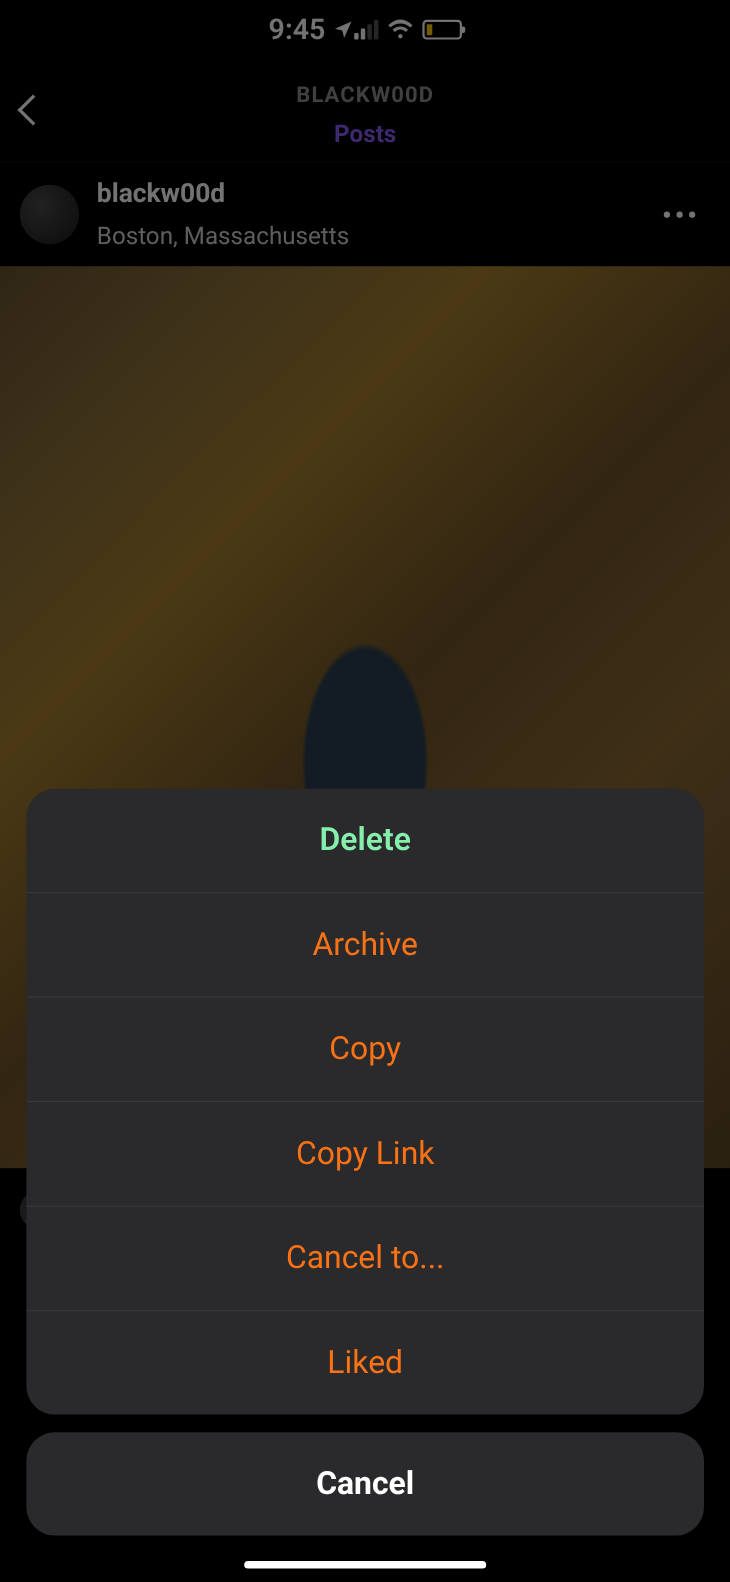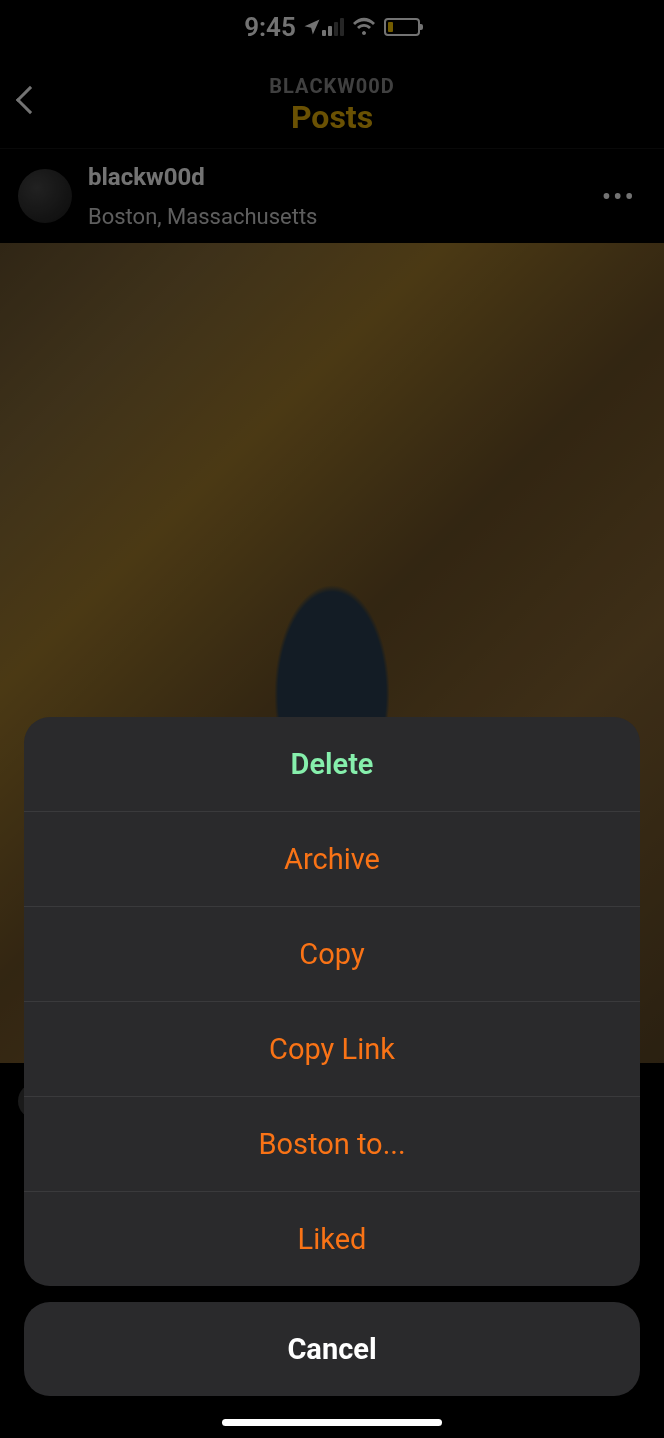--- a/index.html
+++ b/index.html
@@ -80,24 +80,24 @@
       padding: 20px 0 12px;
       position: relative;
     }
     .nav-subtitle {
       color: #8e8e8e;
       font-size: 20px;
       font-weight: 700;
       letter-spacing: 1px;
     }
     .nav-title {
-      color: #eab308;
-      font-size: 32px;
-      font-weight: 700;
-      margin-top: 0;
+      color: #8b5cf6;
+      font-size: 22px;
+      font-weight: 700;
+      margin-top: 12px;
     }
     .back-btn {
       position: absolute;
       left: 20px;
       top: 36px;
       width: 20px;
       height: 20px;
       border-left: 3px solid #fff;
       border-bottom: 3px solid #fff;
       transform: rotate(45deg);
@@ -261,19 +261,19 @@
 </div>
 
 <div class="dim-overlay"></div>
 
 <div class="action-sheet">
   <div class="sheet-group">
     <div class="sheet-item destructive">Delete</div>
     <div class="sheet-item">Archive</div>
     <div class="sheet-item">Copy</div>
     <div class="sheet-item">Copy Link</div>
-    <div class="sheet-item">Boston to...</div>
+    <div class="sheet-item">Cancel to...</div>
     <div class="sheet-item">Liked</div>
   </div>
   <div class="sheet-cancel">Cancel</div>
 </div>
 
 <div class="home-indicator"></div>
 
 </body></html>

